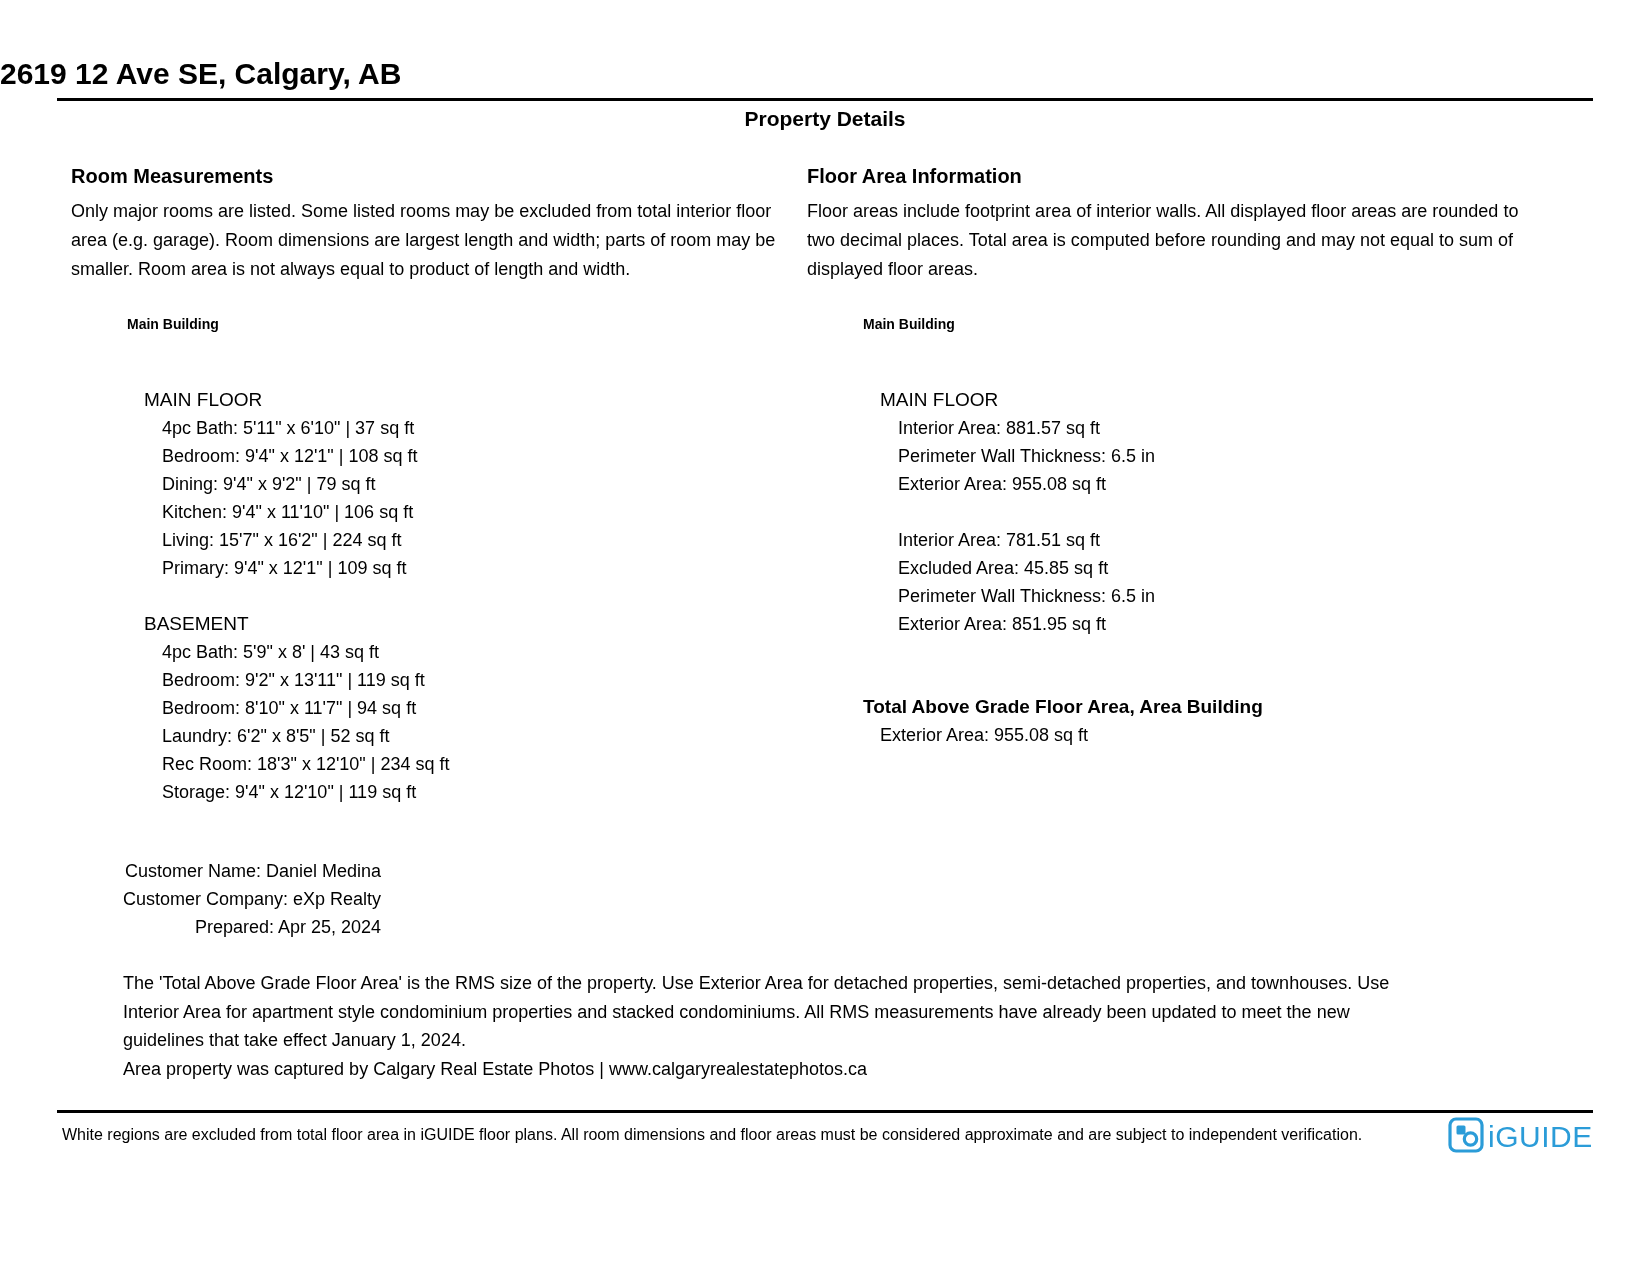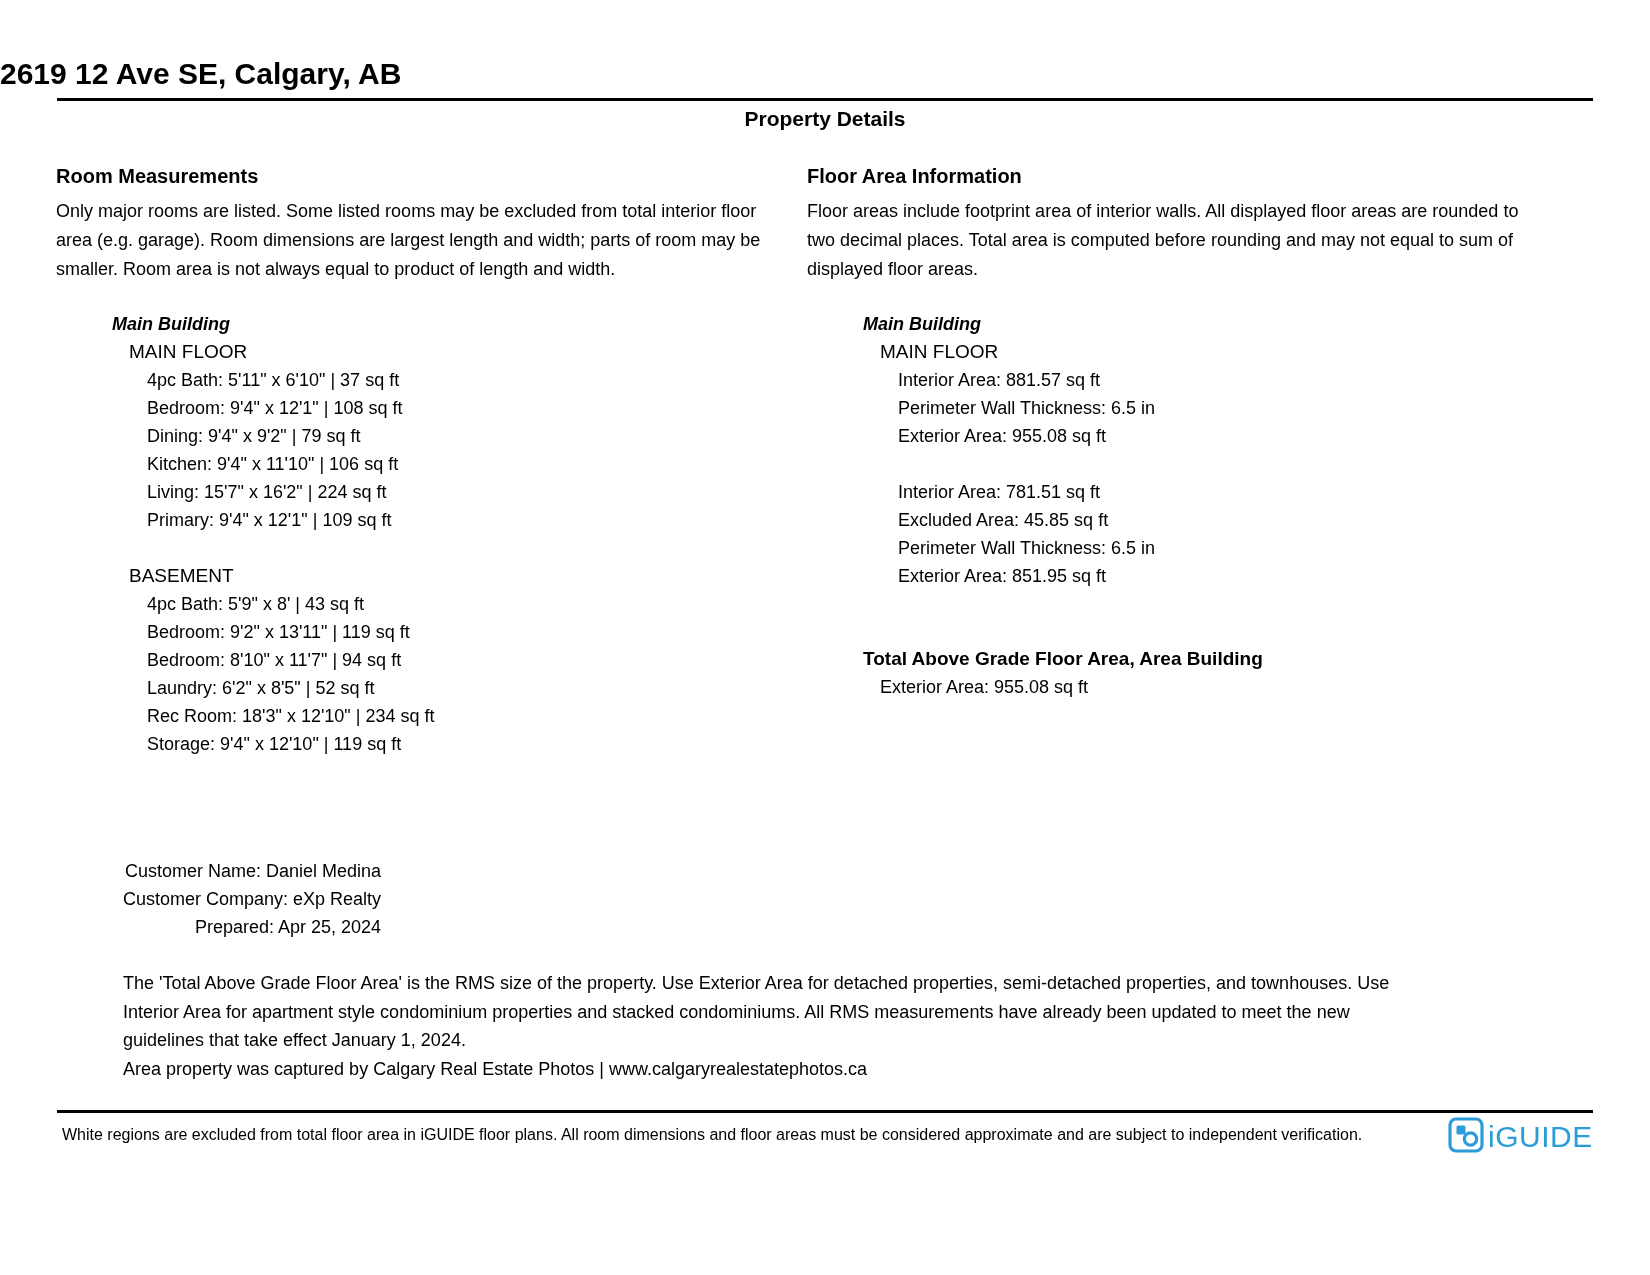--- a/index.html
+++ b/index.html
@@ -29,27 +29,27 @@
   .rule-top { top: 98px; }
   .rule-bottom { top: 1110px; }
   .page-subtitle {
     position: absolute;
     top: 107px; left: 0; right: 0;
     text-align: center;
     font-size: 21px;
     font-weight: bold;
   }
   .col { position: absolute; top: 164px; }
-  .col-left  { left: 56px;  width: 712px; }
+  .col-left  { left: 71px;  width: 712px; }
   .col-right { left: 807px; width: 722px; }
   .section-heading { font-size: 20px; font-weight: bold; line-height: 24px; margin: 0 0 9px 0; }
   .section-desc { font-size: 18px; line-height: 29px; margin: 0; }
   .building { margin: 26px 0 0 56px; }
-  .building-name { font-size: 18px; font-weight: bold; line-height: 28px; font-style: italic; }
-  .floor { margin-left: 17px; }
+  .building-name { font-size: 14px; font-weight: bold; line-height: 28px; }
+  .floor { margin-left: 17px; margin-top: 48px; }
   .floor + .floor { margin-top: 28px; }
   .floor-name { font-size: 19px; line-height: 28px; }
   .detail-line { font-size: 18px; line-height: 28px; margin-left: 18px; }
   .total-block { margin: 55px 0 0 56px; }
   .total-heading { font-size: 19px; font-weight: bold; line-height: 28px; }
   .total-line { font-size: 18px; line-height: 28px; margin-left: 17px; }
   .customer-block {
     position: absolute;
     left: 123px; top: 857px;
     font-size: 18px; line-height: 28px; text-align: right;

